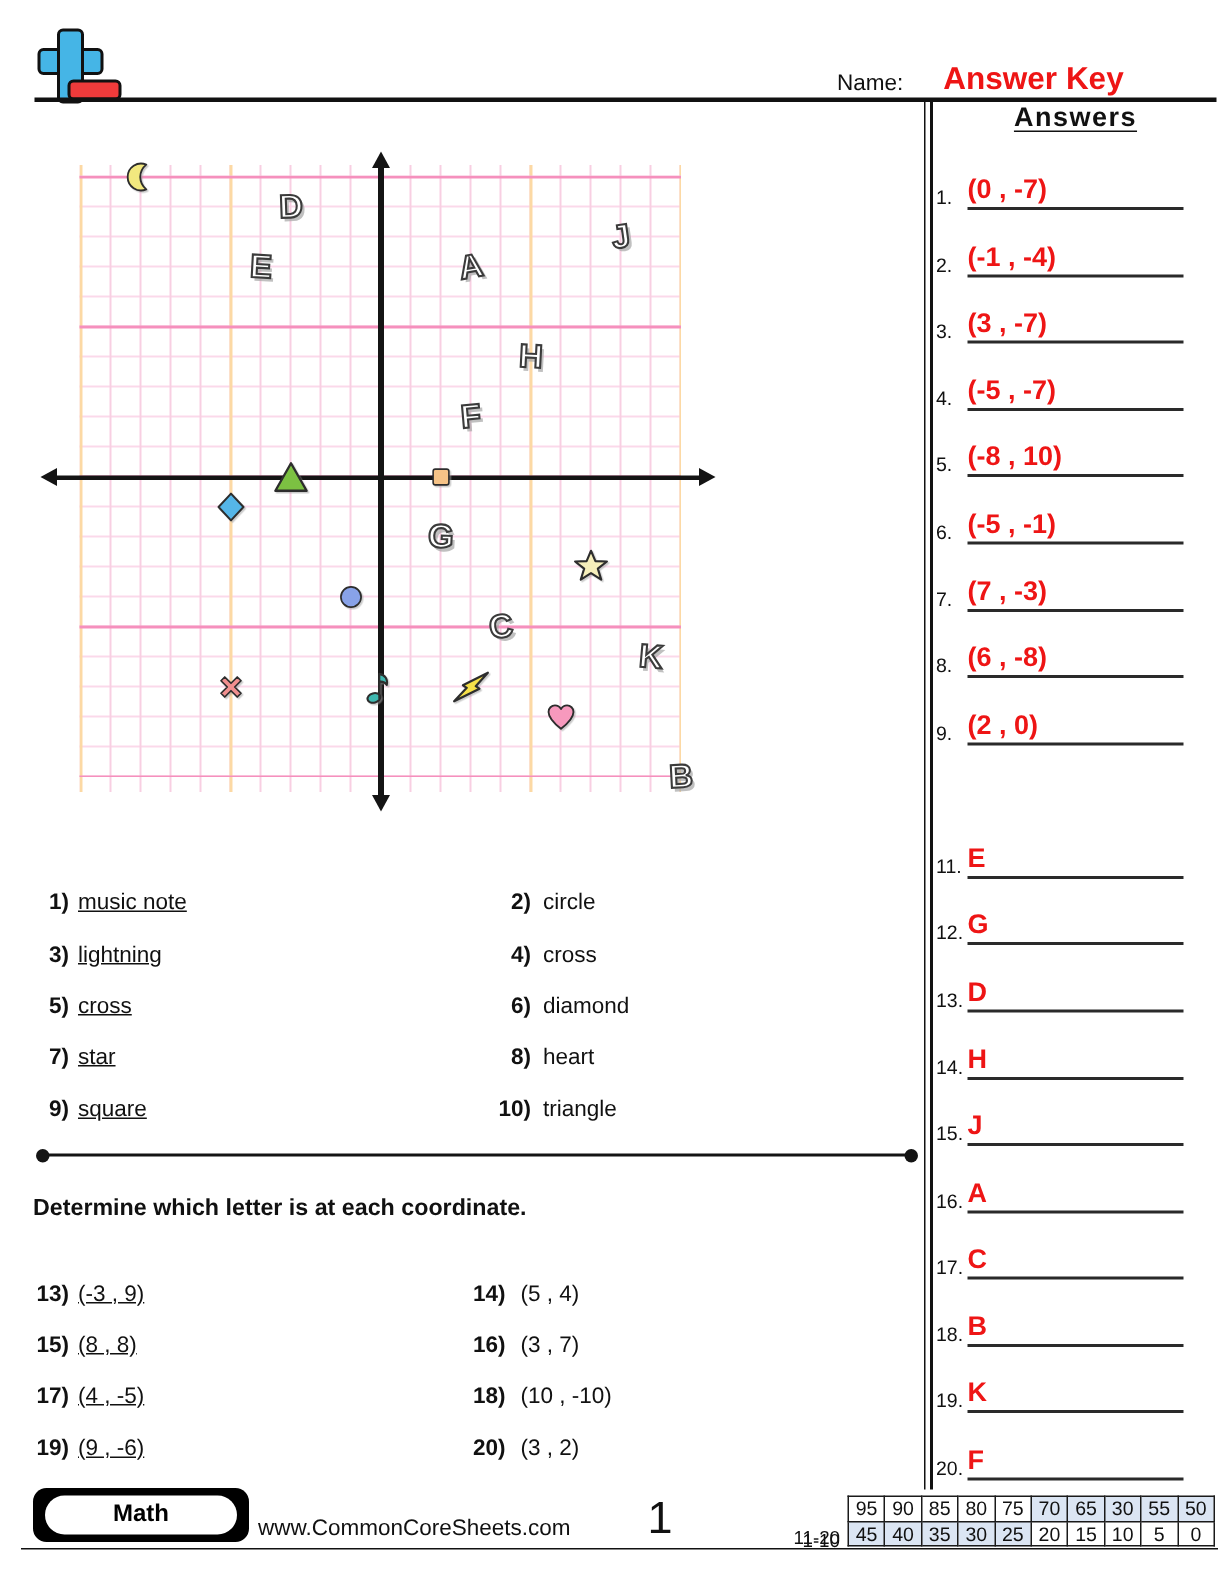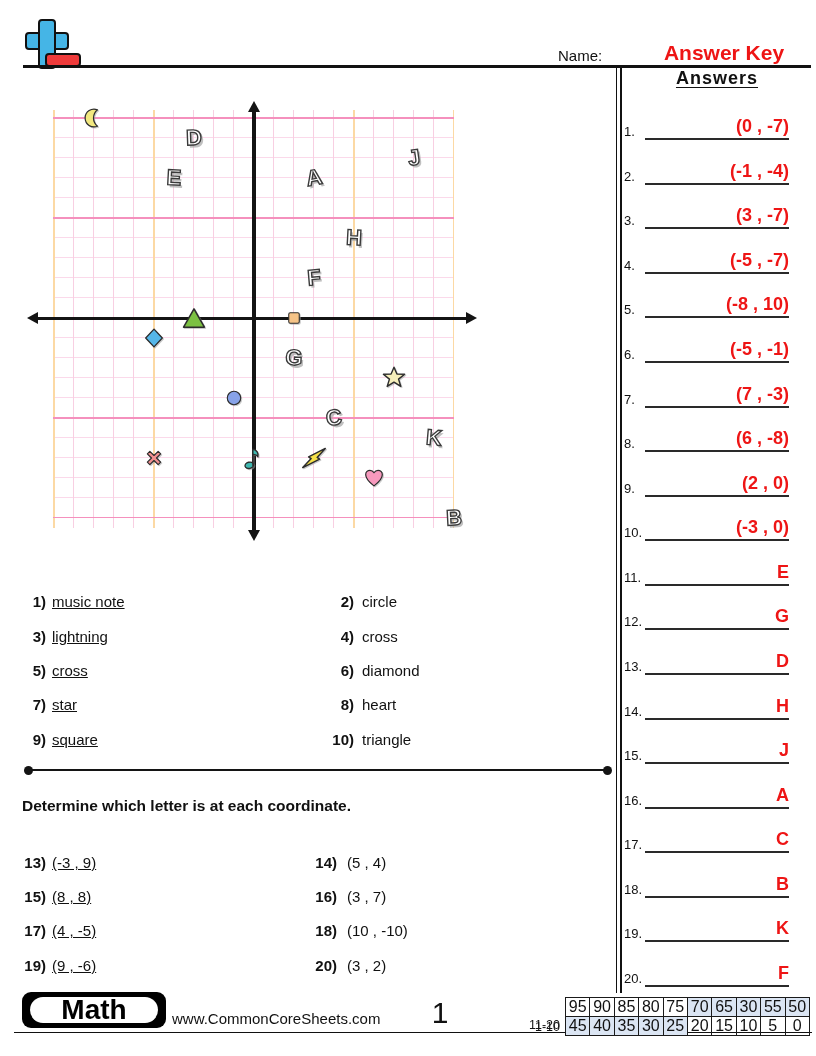--- a/index.html
+++ b/index.html
@@ -11,32 +11,32 @@
   .logo .pv{position:absolute;left:13px;top:3px;width:14px;height:46px;background:var(--logo-blue);
             border:2px solid #111;border-radius:4px;}
   .logo .ph{position:absolute;left:0;top:16px;width:40px;height:14px;background:var(--logo-blue);
             border:2px solid #111;border-radius:4px;}
   .logo .mn{position:absolute;left:20px;top:37px;width:32px;height:10px;background:var(--logo-red);
             border:2px solid #111;border-radius:4px;}
   .title{position:absolute;left:158px;top:45px;width:345px;text-align:center;
          font-size:17.5px;font-weight:bold;letter-spacing:-0.2px;}
   .namelbl{position:absolute;left:558px;top:47px;font-size:15px;}
   .anskey{position:absolute;left:623px;top:41px;width:132px;text-align:center;
-          font-size:21px;font-weight:bold;color:var(--red);margin-left:35px;}
+          font-size:21px;font-weight:bold;color:var(--red);}
   
   .sep1{position:absolute;left:615.5px;top:68px;width:1.6px;height:925px;background:#111;}
   .sep2{position:absolute;left:620px;top:68px;width:1.6px;height:925px;background:#111;}
   
   .answers-head{position:absolute;left:626px;top:68px;width:182px;text-align:center;
                 font-size:18px;font-weight:bold;text-decoration:underline;
                 text-underline-offset:3px;letter-spacing:1px;}
   .ans-row{position:absolute;left:622px;width:190px;height:30px;}
   .ans-num{position:absolute;left:2px;bottom:1px;font-size:13px;}
   .ans-line{position:absolute;left:23px;bottom:0;width:144px;height:1.7px;background:#2a2a2a;}
-  .ans-val{position:absolute;left:23px;bottom:3px;width:144px;text-align:right;
+  .ans-val{position:absolute;left:23px;bottom:3px;width:144px;text-align:left;
            font-size:18px;font-weight:bold;color:var(--red);}
   
   .gridbox{position:absolute;left:53px;top:117px;width:401px;height:401px;
     background-image:
       linear-gradient(to bottom, var(--grid-pink-major) 0 2px, transparent 2px),
       linear-gradient(to right,  var(--grid-orange) 0 2px, transparent 2px),
       linear-gradient(to right,  var(--grid-pink-v) 0 1.4px, transparent 1.4px),
       linear-gradient(to bottom, var(--grid-pink-h) 0 1.4px, transparent 1.4px);
     background-size:401px 100px, 100px 401px, 20px 401px, 401px 20px;}
   .grid-overhang{position:absolute;left:53px;width:401px;
@@ -67,27 +67,27 @@
   .s1 .qn2{left:300px;width:40px;} .s1 .ql2{left:348px;}
   .s2 .qn2{left:283px;width:40px;} .s2 .ql2{left:333px;}
   .divider{position:absolute;left:30px;top:768.8px;width:577px;height:2.6px;background:#141414;}
   .divdot{position:absolute;top:765.6px;width:9px;height:9px;border-radius:50%;background:#141414;}
   .dot-l{left:24px;} .dot-r{left:603px;}
   
   .foot-line{position:absolute;left:14px;top:1031.6px;width:798px;height:1.7px;background:#111;}
   .badge{position:absolute;left:22px;top:992px;width:144px;height:36px;background:#000;border-radius:9px;}
   .badge .pill{position:absolute;left:8px;top:5px;width:128px;height:26px;background:#fff;border-radius:14px;}
   .badge .txt{position:absolute;left:0;top:5px;width:144px;height:26px;line-height:26px;text-align:center;
-              font-size:28px;font-weight:bold;color:#000;}
+              font-size:16px;font-weight:bold;color:#000;}
   .site{position:absolute;left:172px;top:1010px;font-size:15px;color:#111;}
   .pageno{position:absolute;left:420px;top:996px;width:40px;text-align:center;font-size:30px;}
   .gt-label{position:absolute;width:42px;text-align:right;font-size:12.5px;}
   .gt-l1{left:518px;top:1000px;margin-top:20px;} .gt-l2{left:518px;top:1018px;}
   table.grades{position:absolute;left:565px;top:997px;border-collapse:collapse;
-               font-size:16px;font-family:"Liberation Sans",sans-serif;}
+               font-size:13px;font-family:"Liberation Sans",sans-serif;}
   table.grades td{border:1.3px solid #1a1a1a;width:23.4px;height:15.5px;text-align:center;padding:0;}
   table.grades tr.r1 td:nth-child(n+6){background:var(--table-blue);}
   table.grades tr.r2 td:nth-child(-n+5){background:var(--table-blue);}
 </style>
 </head>
 <body>
 
 <svg width="0" height="0" style="position:absolute">
   <defs>
     <symbol id="sym-moon" viewBox="0 0 24 24">
@@ -176,25 +176,20 @@
       <span class="ans-line"></span>
     </div>
   <div class="ans-row" style="top:422px">
       <span class="ans-num">8.</span>
       <span class="ans-val">(6 , -8)</span>
       <span class="ans-line"></span>
     </div>
   <div class="ans-row" style="top:467px">
       <span class="ans-num">9.</span>
       <span class="ans-val">(2 , 0)</span>
-      <span class="ans-line"></span>
-    </div>
-  <div class="ans-row" style="top:511px">
-      <span class="ans-num">10.</span>
-      <span class="ans-val">(-3 , 0)</span>
       <span class="ans-line"></span>
     </div>
   <div class="ans-row" style="top:556px">
       <span class="ans-num">11.</span>
       <span class="ans-val">E</span>
       <span class="ans-line"></span>
     </div>
   <div class="ans-row" style="top:600px">
       <span class="ans-num">12.</span>
       <span class="ans-val">G</span>

